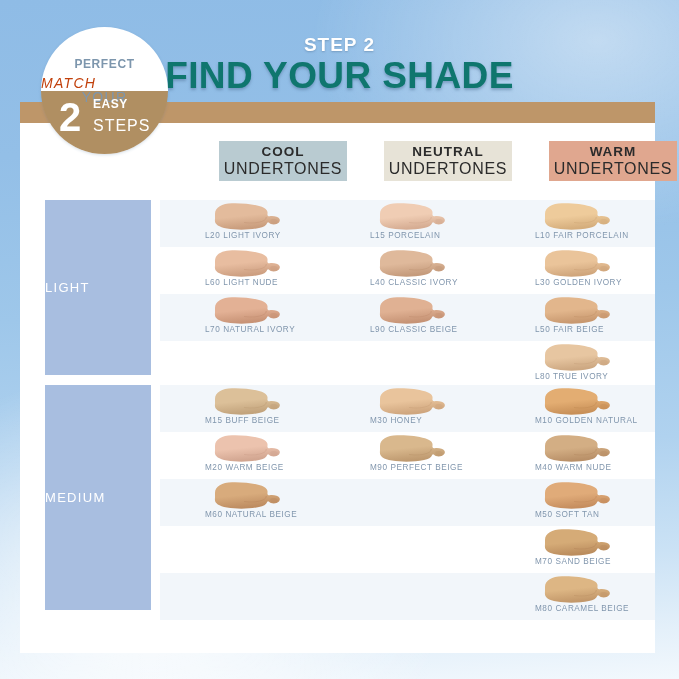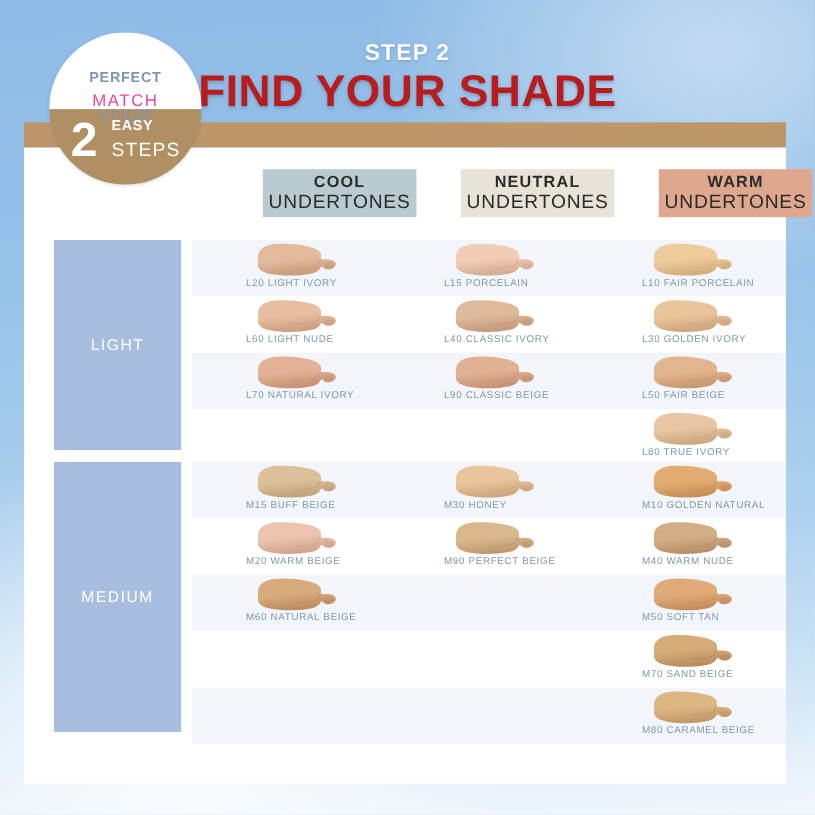--- a/index.html
+++ b/index.html
@@ -14,61 +14,61 @@
   .stage{position:absolute;left:0;top:0;width:679px;height:679px;}
 
   
   .step-label{
     position:absolute;left:0;top:34px;width:679px;text-align:center;
     font-size:19px;font-weight:bold;letter-spacing:1.0px;color:#ffffff;
     text-shadow:0 1px 2px rgba(90,125,160,0.55);
   }
   .main-title{
     position:absolute;left:0;top:55px;width:679px;text-align:center;
-    font-size:37px;font-weight:bold;letter-spacing:0.4px;color:#b91c1c;
+    font-size:37px;font-weight:bold;letter-spacing:0.4px;color:#0f766e;
     text-shadow:0 2px 3px rgba(85,120,158,0.55);
   }
 
   
   .tan-bar{position:absolute;left:20px;top:102px;width:635px;height:21px;background:#bf9straight;}
   .tan-bar{background:#be9669;}
   .panel{position:absolute;left:20px;top:123px;width:635px;height:530px;background:#ffffff;}
 
   
   .badge{
     position:absolute;left:41px;top:27px;width:127px;height:127px;border-radius:50%;
     overflow:hidden;box-shadow:0 1px 3px rgba(70,110,150,0.22);
   }
   .badge-top{position:absolute;left:0;top:0;width:100%;height:50%;background:#ffffff;}
   .badge-bot{position:absolute;left:0;top:50%;width:100%;height:50%;background:#b08f62;}
   .badge-l1{position:absolute;left:0;top:14px;width:100%;text-align:center;
     font-size:14px;letter-spacing:1.3px;color:#7d96ad;margin-top:48px;}
   .badge-l2{position:absolute;left:0;top:30px;width:100%;text-align:center;
     font-size:12px;font-weight:bold;letter-spacing:0.6px;color:#7d96ad;}
-  .badge-l3{position:absolute;left:0;top:48px;width:100%;text-align:center;
-    font-size:14px;letter-spacing:1.3px;color:#ec4899;}
+  .badge-l3{position:absolute;left:0;top:48px;width:100%;text-align:left;
+    font-size:14px;letter-spacing:1.3px;color:#c2410c;font-style:italic;}
   .badge-num{position:absolute;left:18px;top:70px;font-size:40px;font-weight:bold;color:#ffffff;line-height:1;}
   .badge-easy{position:absolute;left:52px;top:71px;font-size:12px;font-weight:bold;letter-spacing:0.5px;color:#ffffff;line-height:1;}
   .badge-steps{position:absolute;left:52px;top:91px;font-size:16px;letter-spacing:1.0px;color:#ffffff;line-height:1;}
 
   
   .col-head{
     position:absolute;top:141px;height:40px;
     display:flex;flex-direction:column;align-items:center;justify-content:center;margin-left:36px;
   }
   .col-head .t1{font-size:13.5px;font-weight:bold;letter-spacing:1.0px;color:#2b2b2b;line-height:1.15;}
   .col-head .t2{font-size:16px;letter-spacing:0.7px;color:#2b2b2b;line-height:1.15;}
   #colhead-0{left:183px;width:128px;background:#b9cbd1;}
   #colhead-1{left:348px;width:128px;background:#e7e3d7;}
   #colhead-2{left:513px;width:128px;background:#e0a78f;}
 
   
   .group-block{
     position:absolute;left:45px;width:106px;background:#a8bee0;
-    display:flex;align-items:center;justify-content:center;
+    display:flex;align-items:center;
   }
   .group-block span{font-size:13px;letter-spacing:1.3px;color:#ffffff;}
   #group-light{top:200px;height:175px;}
   #group-medium{top:385px;height:225px;}
 
   
   .row{position:absolute;left:160px;width:495px;height:47px;}
   .row.odd{background:#f2f6fa;}
   .row.even{background:#ffffff;}
 

